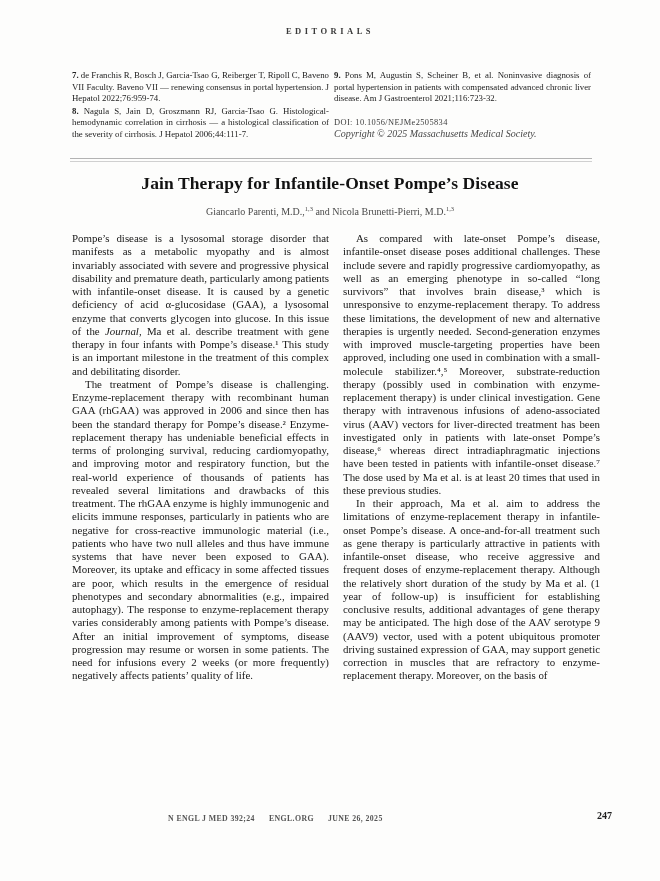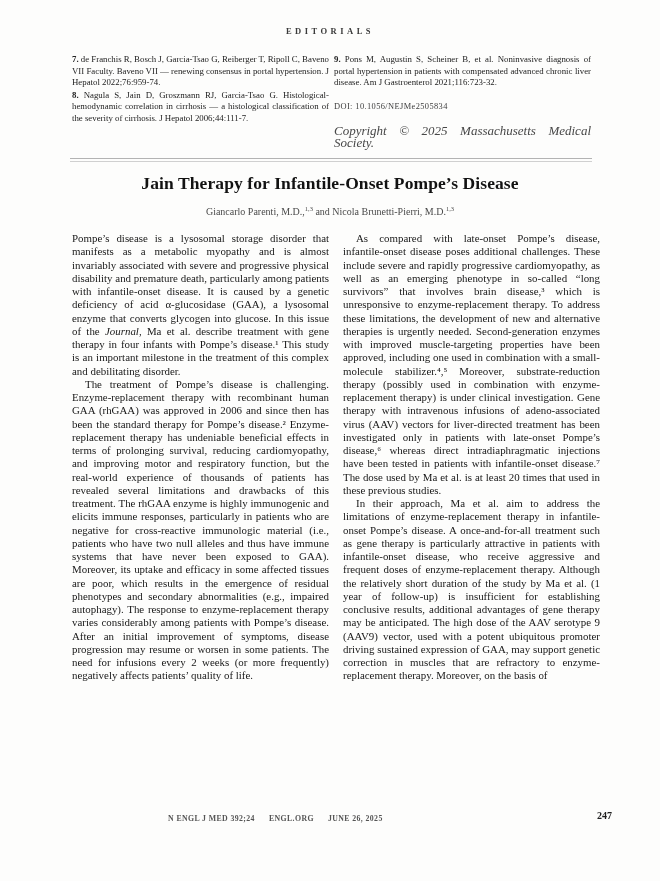--- a/index.html
+++ b/index.html
@@ -2,26 +2,26 @@
 <html lang="en"><head>
 <meta charset="utf-8">
 <style>
   html,body{margin:0;padding:0;background:#ffffff;}
   .page{position:relative;width:660px;height:881px;background:#fdfdfc;
         font-family:"Liberation Serif",serif;color:#1c1c1c;overflow:hidden;}
 
   .section-label{position:absolute;top:26px;left:0;right:0;text-align:center;
         font-size:8.5px;font-weight:bold;letter-spacing:3.5px;color:#3a3a3a;}
 
-  .refs{position:absolute;top:54px;left:72px;width:528px;display:flex;gap:5px;}
+  .refs{position:absolute;top:70px;left:72px;width:528px;display:flex;gap:5px;}
   .refs-col{width:257px;font-size:8.8px;line-height:11.6px;text-align:justify;color:#222;}
   .ref{margin:0 0 1px 0;}
   .ref-num{font-weight:bold;}
   .doi{margin-top:12px;font-size:8.4px;letter-spacing:0.4px;color:#3d3d3d;}
-  .copyright{margin-top:13px;font-style:italic;font-size:13px;color:#474747;}
+  .copyright{margin-top:0;font-style:italic;font-size:10px;color:#474747;}
 
   .rule{position:absolute;top:158px;left:70px;width:522px;height:2px;
         border-top:1.5px solid #b3b3b3;border-bottom:1px solid #d0d0d0;}
 
   .title{position:absolute;top:173px;left:0;right:0;text-align:center;
         font-size:17.5px;font-weight:bold;color:#121212;letter-spacing:0.1px;}
   .authors{position:absolute;top:206px;left:0;right:0;text-align:center;
         font-size:10px;color:#4a4a4a;}
   .sup{font-size:6.5px;vertical-align:super;line-height:0;}
 

